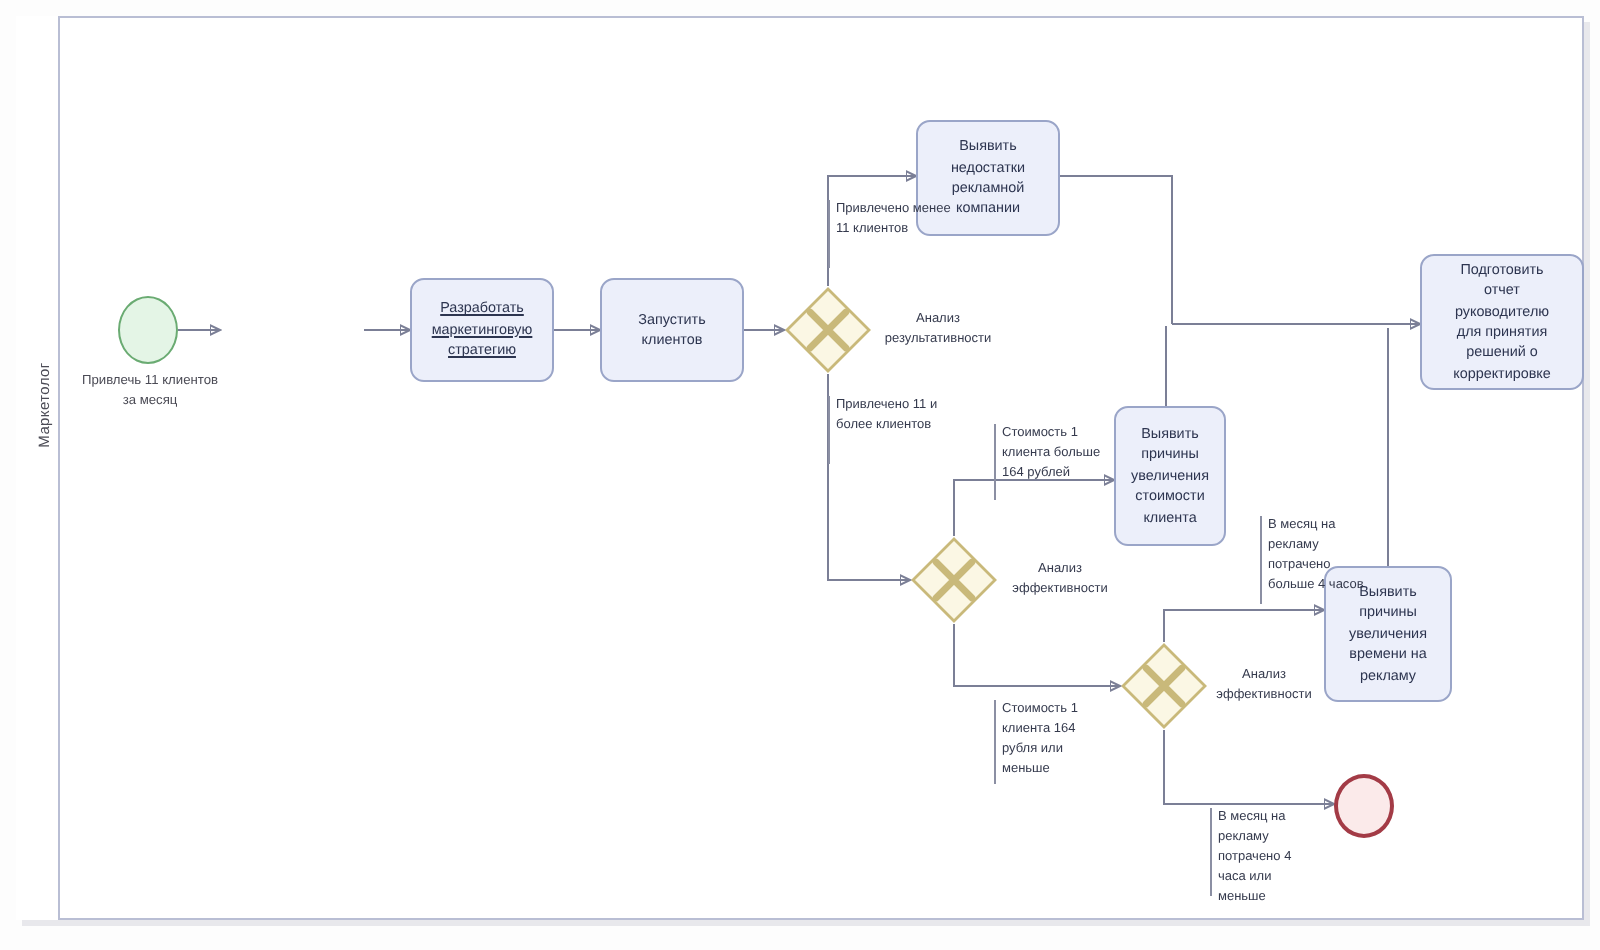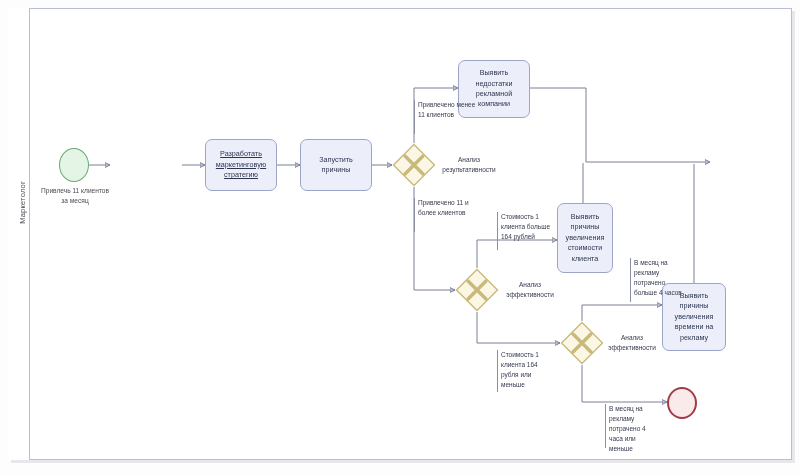--- a/index.html
+++ b/index.html
@@ -95,28 +95,29 @@
   <div class="tick" style="left:605px;top:404px;height:44px;"></div>
 
   <div class="node start-ev" style="left:59px;top:148px;width:30px;height:34px;"></div>
   <div class="ev-label" style="left:38px;top:186px;width:74px;">Привлечь 11 клиентов за месяц</div>
 
   <div class="node end-ev" style="left:667px;top:387px;width:30px;height:32px;"></div>
 
 
   <div class="node task" style="left:205px;top:139px;width:72px;height:52px;text-decoration:underline;">Разработать маркетинговую стратегию</div>
 
-  <div class="node task" style="left:300px;top:139px;width:72px;height:52px;">Запустить причины</div>
+  <div class="node task" style="left:300px;top:139px;width:72px;height:52px;">Запустить клиентов</div>
 
   <div class="node task" style="left:458px;top:60px;width:72px;height:58px;">Выявить недостатки рекламной компании</div>
 
   <div class="node task" style="left:557px;top:203px;width:56px;height:70px;">Выявить причины увеличения стоимости клиента</div>
 
   <div class="node task" style="left:662px;top:283px;width:64px;height:68px;">Выявить причины увеличения времени на рекламу</div>
 
+  <div class="node task" style="left:710px;top:127px;width:82px;height:68px;">Подготовить отчет руководителю для принятия решений о корректировке</div>
 
   <div class="gateway" style="left:392px;top:143px;width:44px;height:44px;">
     <svg width="44" height="44" viewBox="0 0 44 44">
       <polygon points="22,1.5 42.5,22 22,42.5 1.5,22" fill="#fbf7e4" stroke="#c9b97a" stroke-width="1.4"></polygon>
       <path d="M13,13 L31,31 M31,13 L13,31" stroke="#c9b97a" stroke-width="3.4" stroke-linecap="round" fill="none"></path>
     </svg>
   </div>
   <div class="gw-label" style="left:438px;top:155px;width:62px;">Анализ результативности</div>
 
   <div class="gateway" style="left:455px;top:268px;width:44px;height:44px;">

